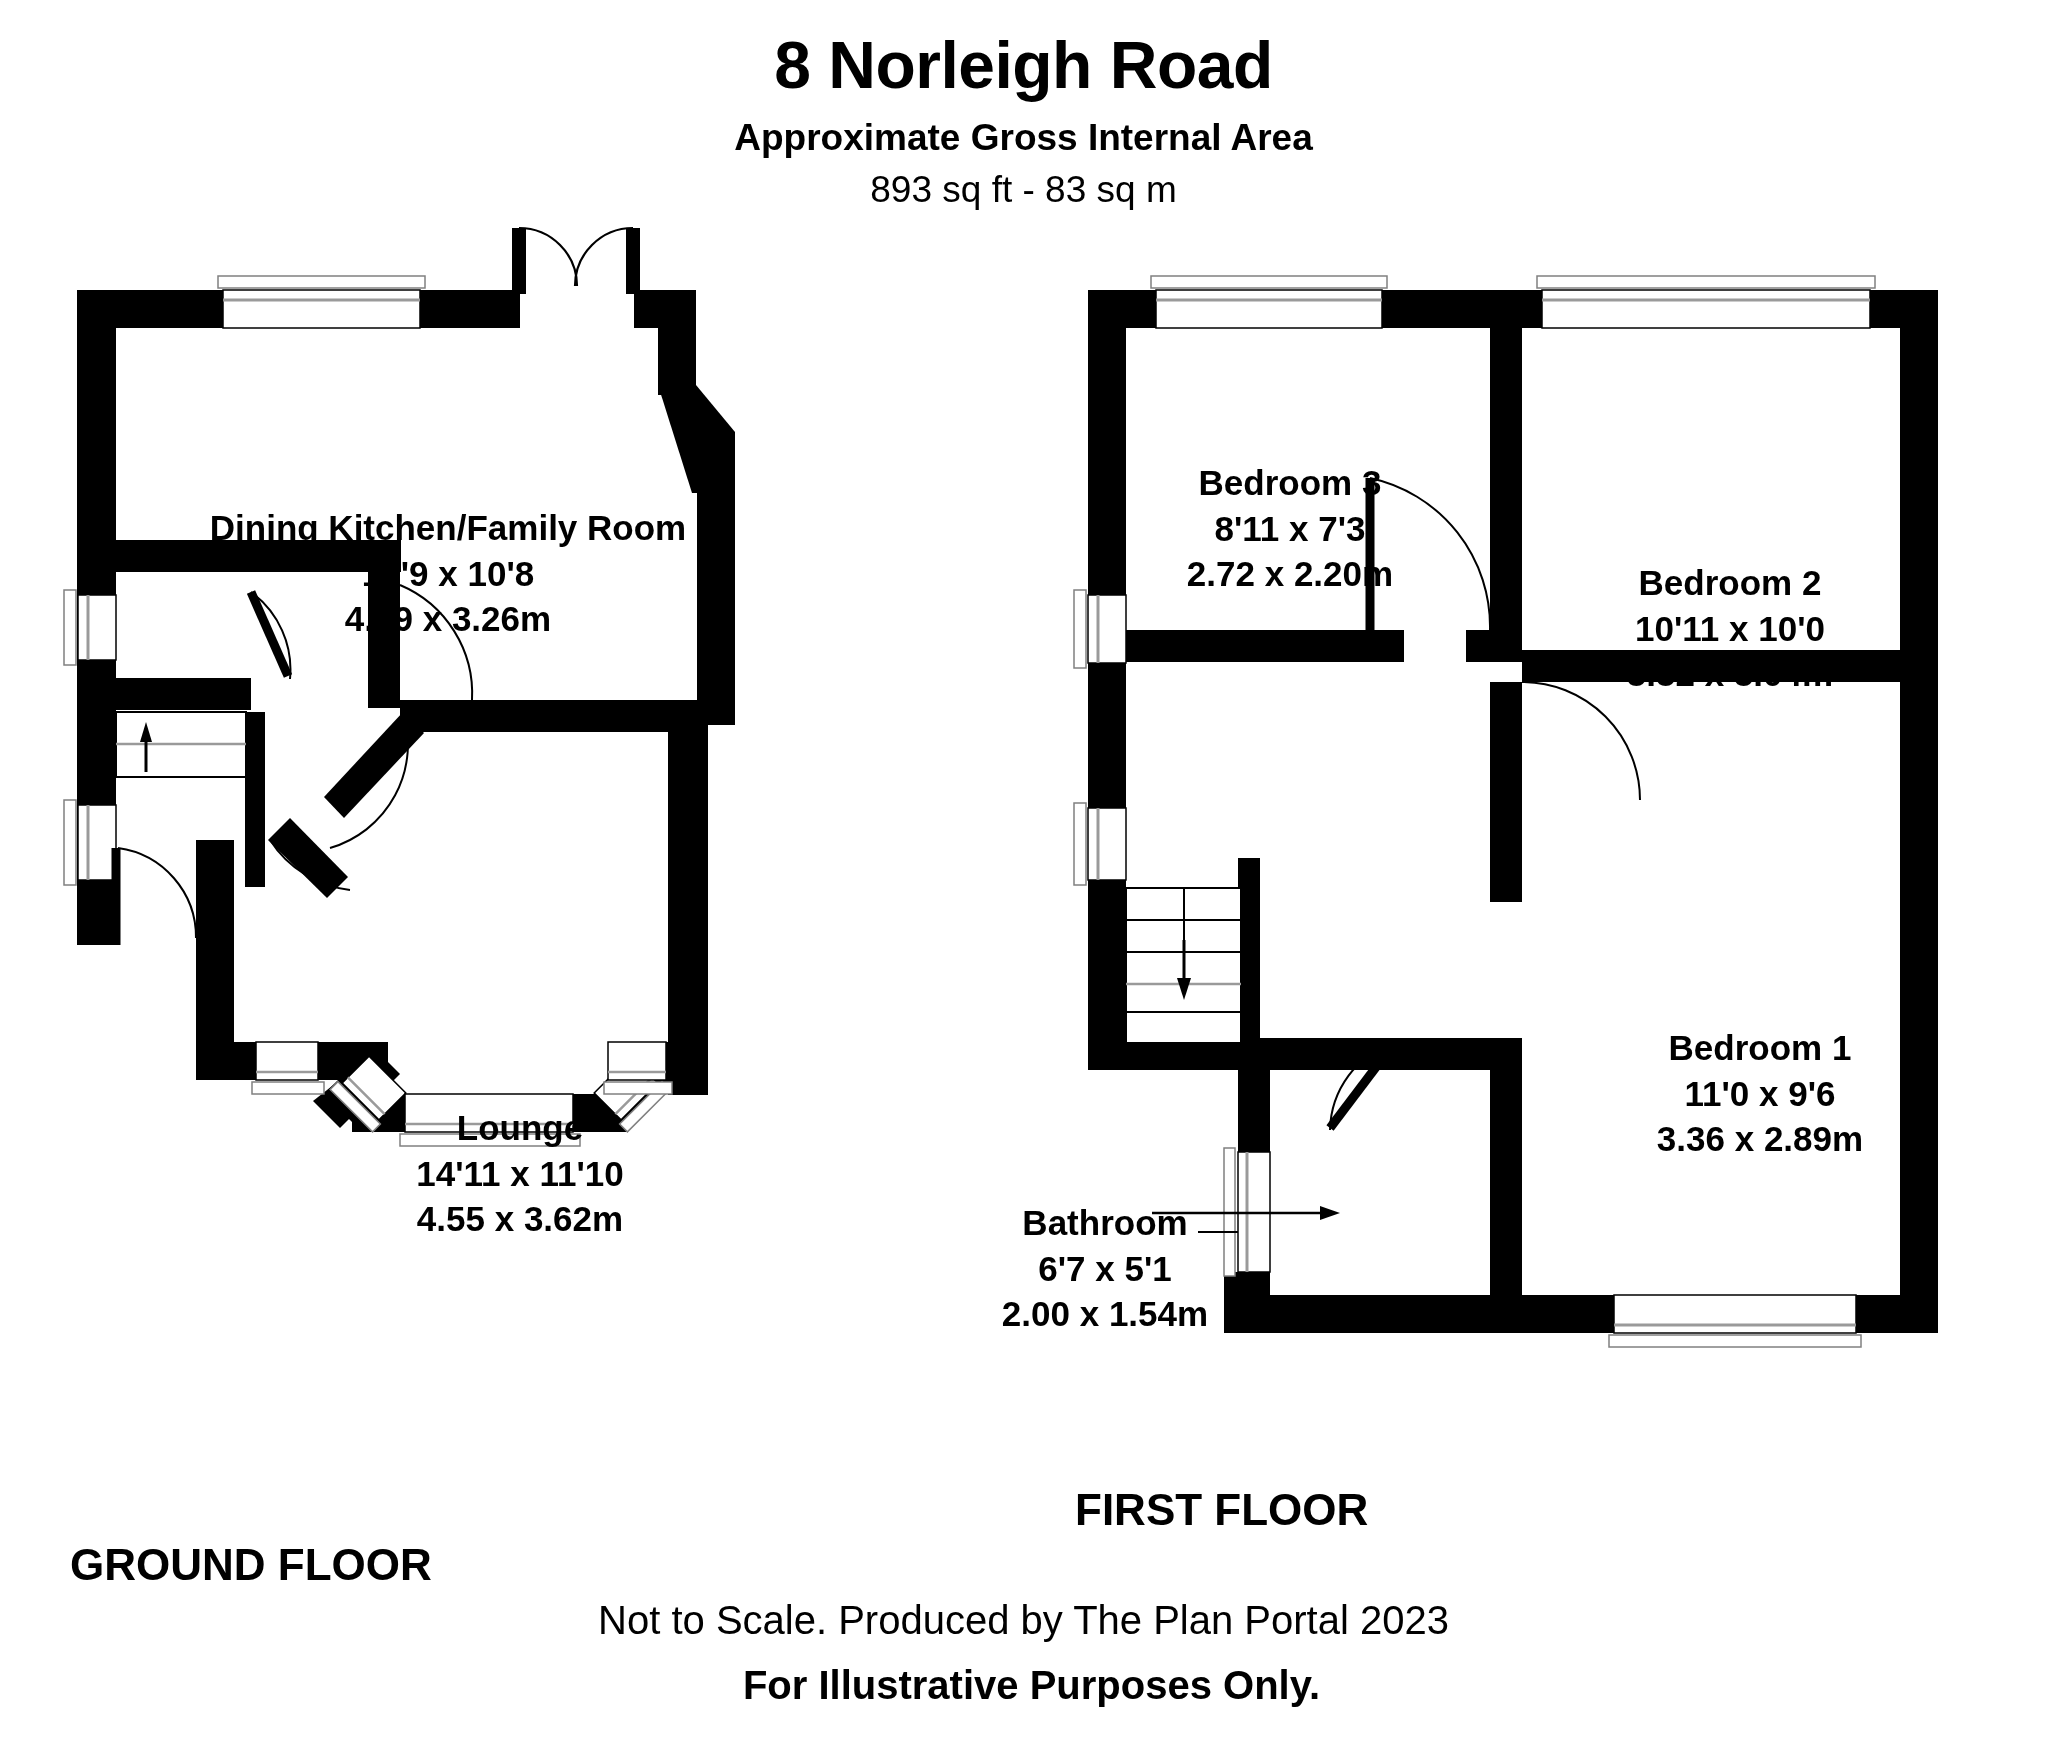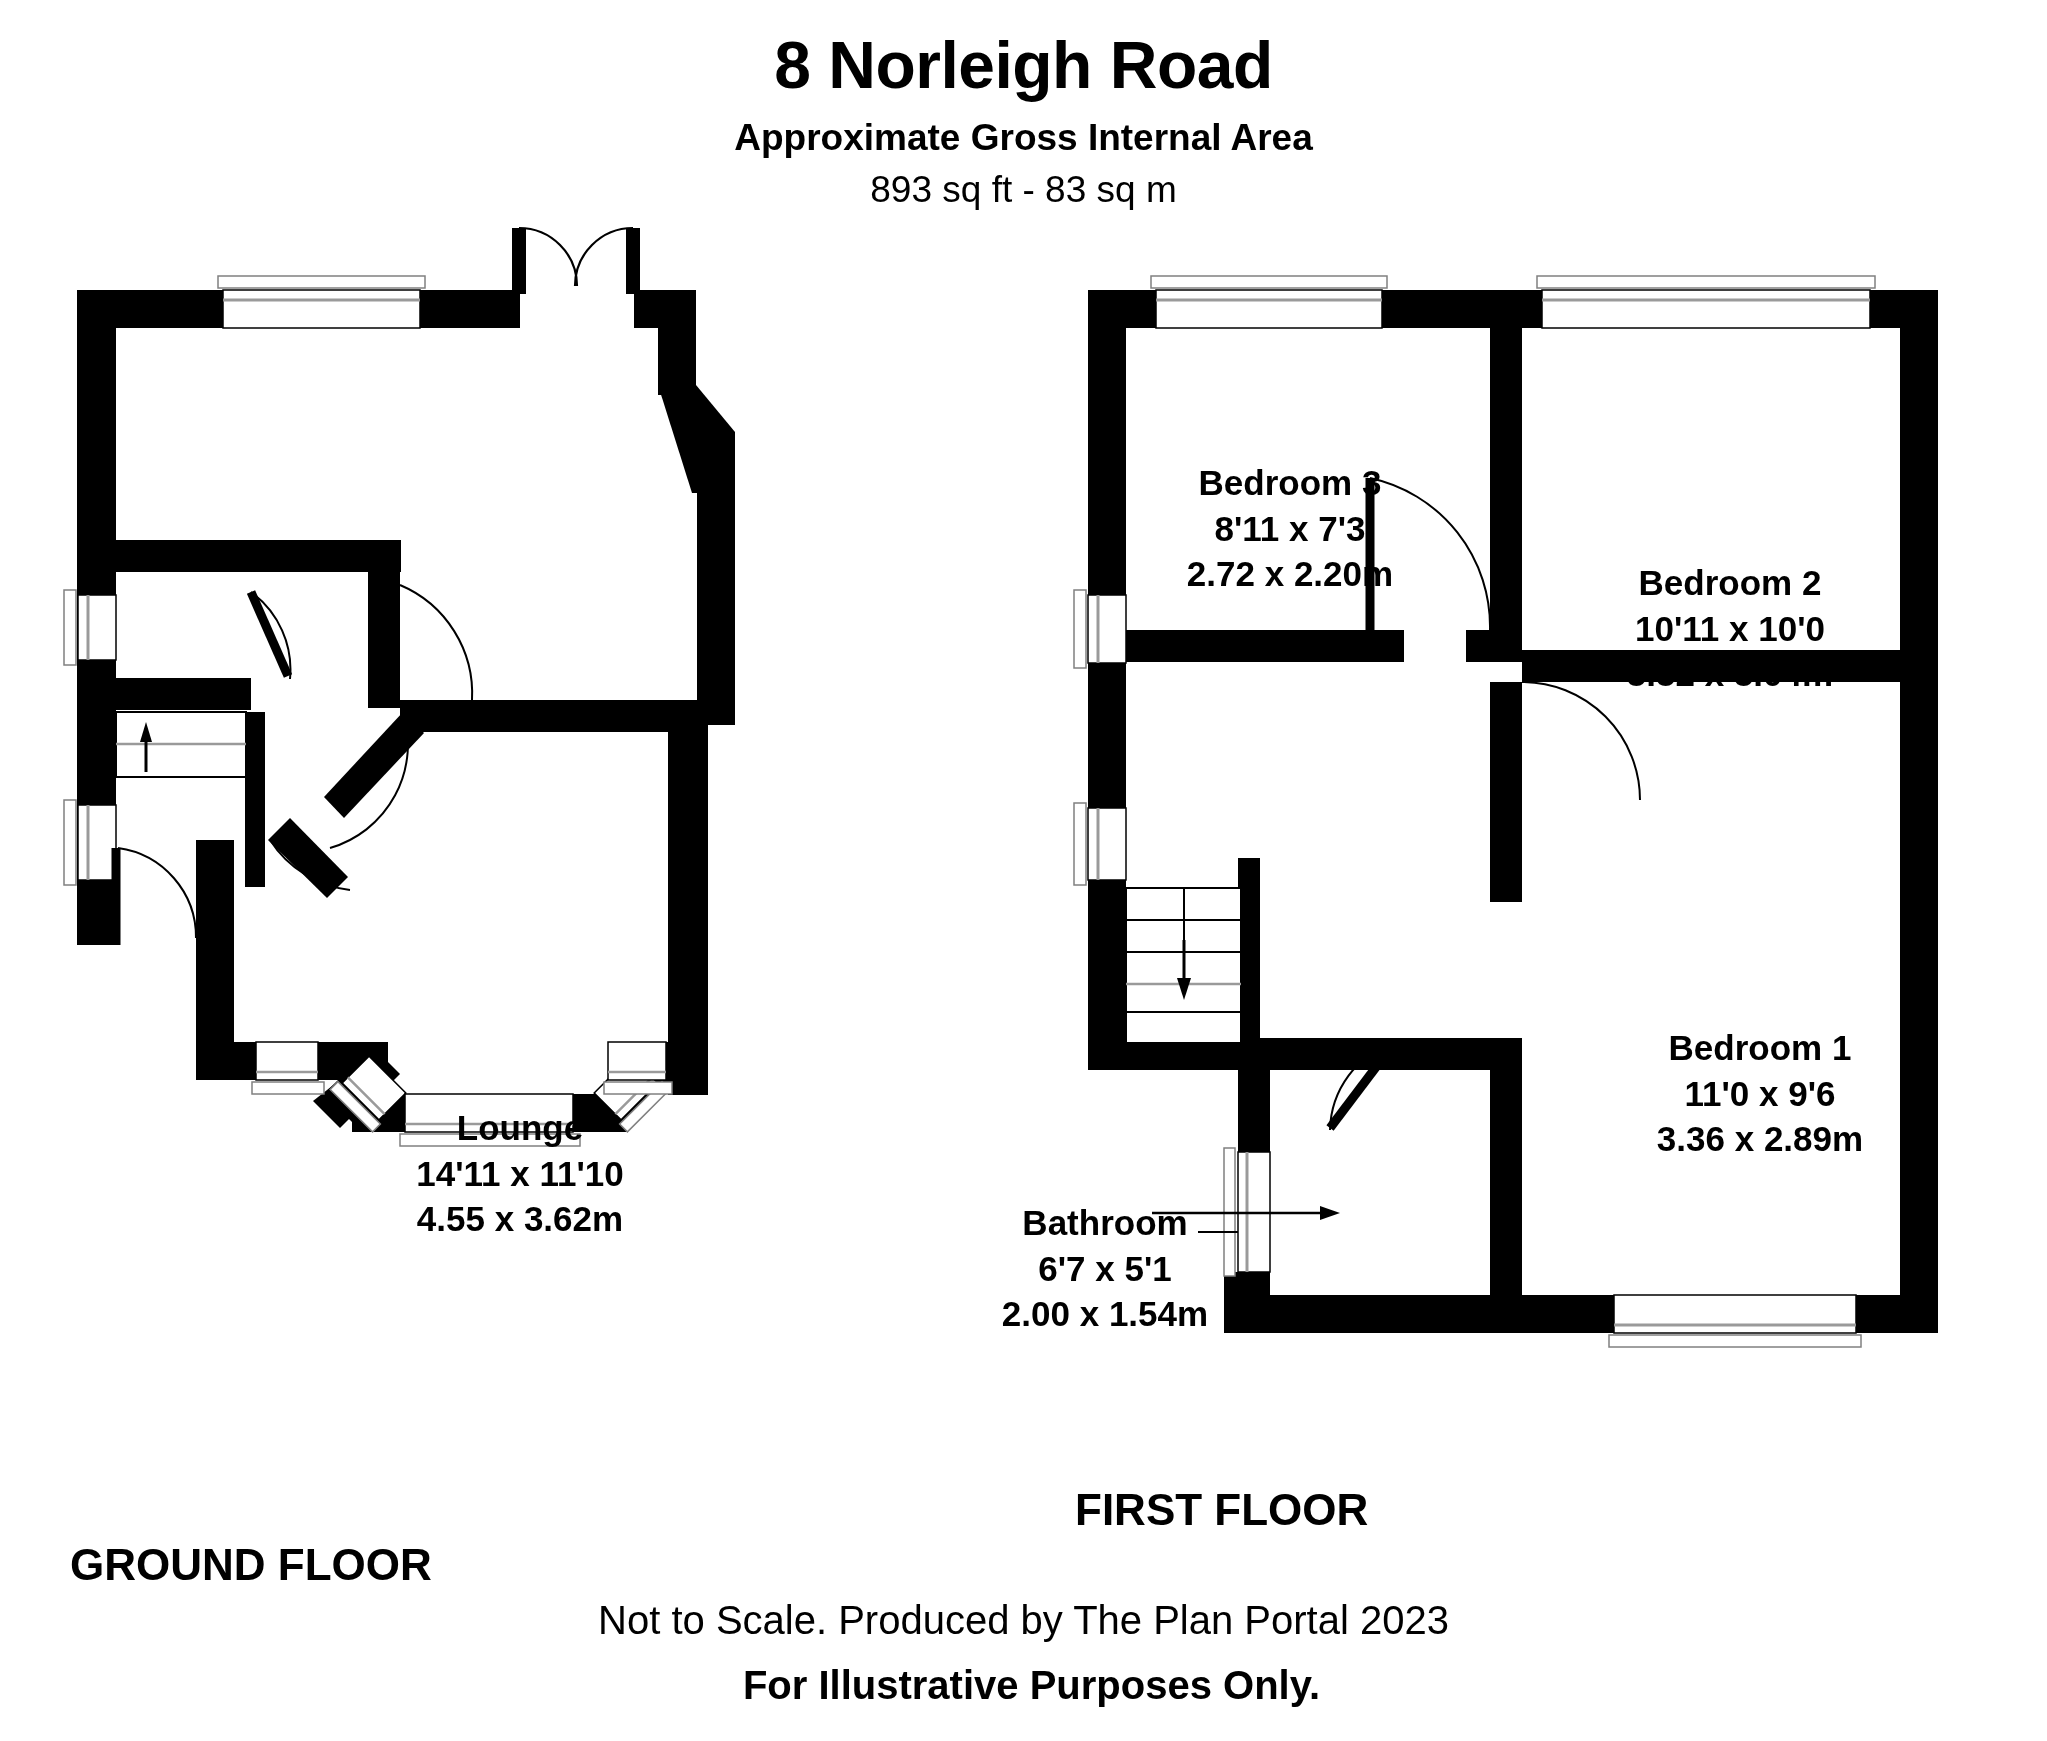--- a/index.html
+++ b/index.html
@@ -355,20 +355,25 @@
         <line x1="1126" y1="1012" x2="1241" y2="1012" stroke="#000000" stroke-width="2"></line>
         <line x1="1184" y1="888" x2="1184" y2="984" stroke="#000000" stroke-width="2"></line>
         <g>
           <line x1="1184" y1="940" x2="1184" y2="984" stroke="#000000" stroke-width="3"></line>
           <polygon points="1184,1000 1177,978 1191,978" fill="#000000"></polygon>
         </g>
       </g>
     </g>
   </svg>
 
+  <div class="room-label" id="lbl-kitchen">
+    <span class="nm">Dining Kitchen/Family Room</span>
+    <span class="d1">13'9 x 10'8</span>
+    <span class="d2">4.19 x 3.26m</span>
+  </div>
 
   <div class="room-label" id="lbl-lounge">
     <span class="nm">Lounge</span>
     <span class="d1">14'11 x 11'10</span>
     <span class="d2">4.55 x 3.62m</span>
   </div>
 
   <div class="room-label" id="lbl-bed3">
     <span class="nm">Bedroom 3</span>
     <span class="d1">8'11 x 7'3</span>

